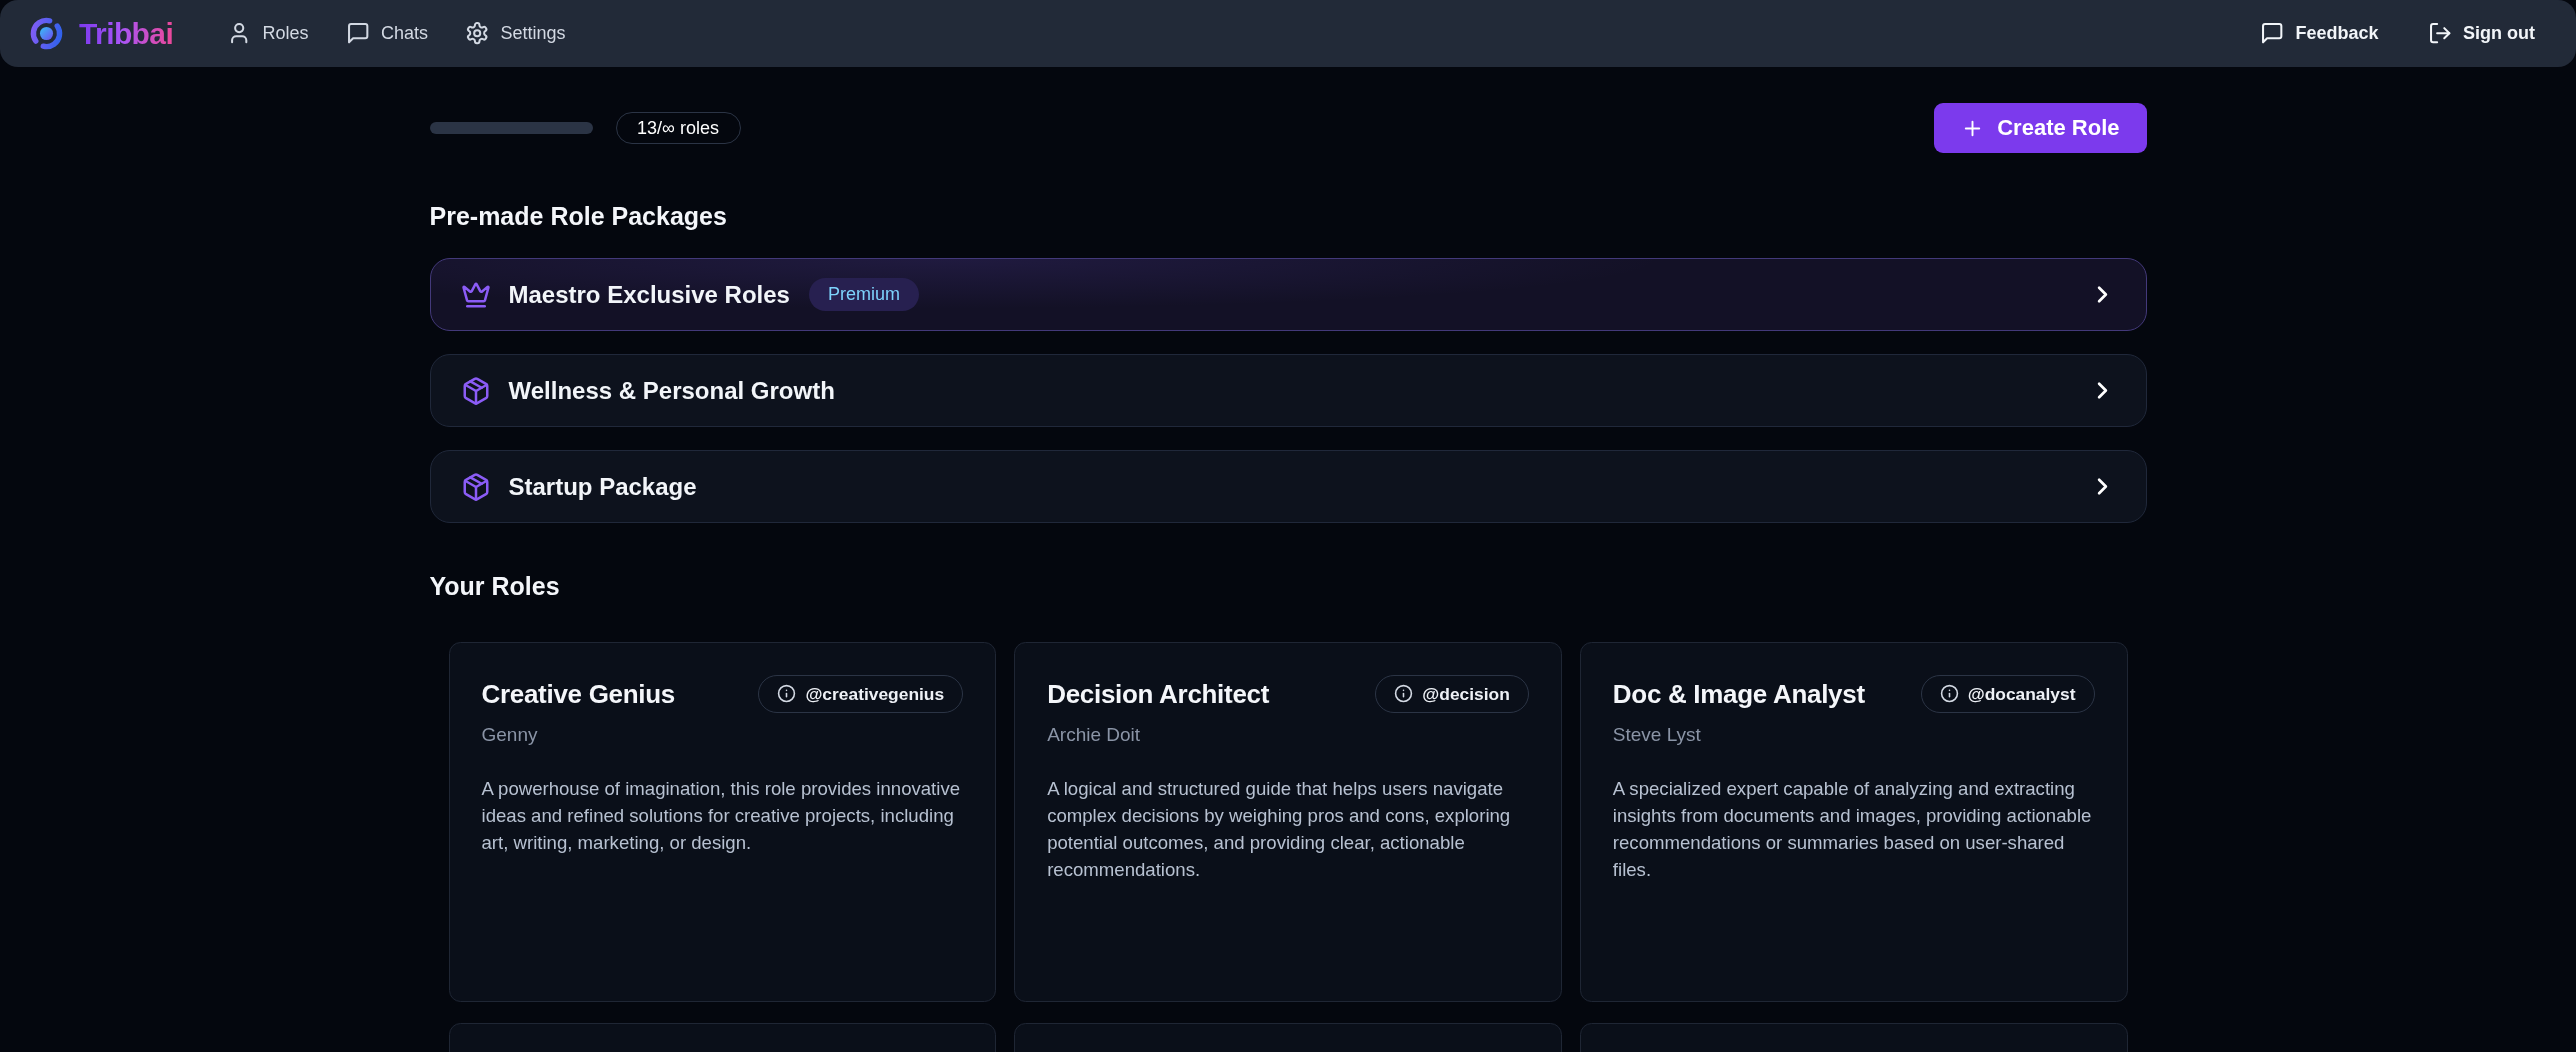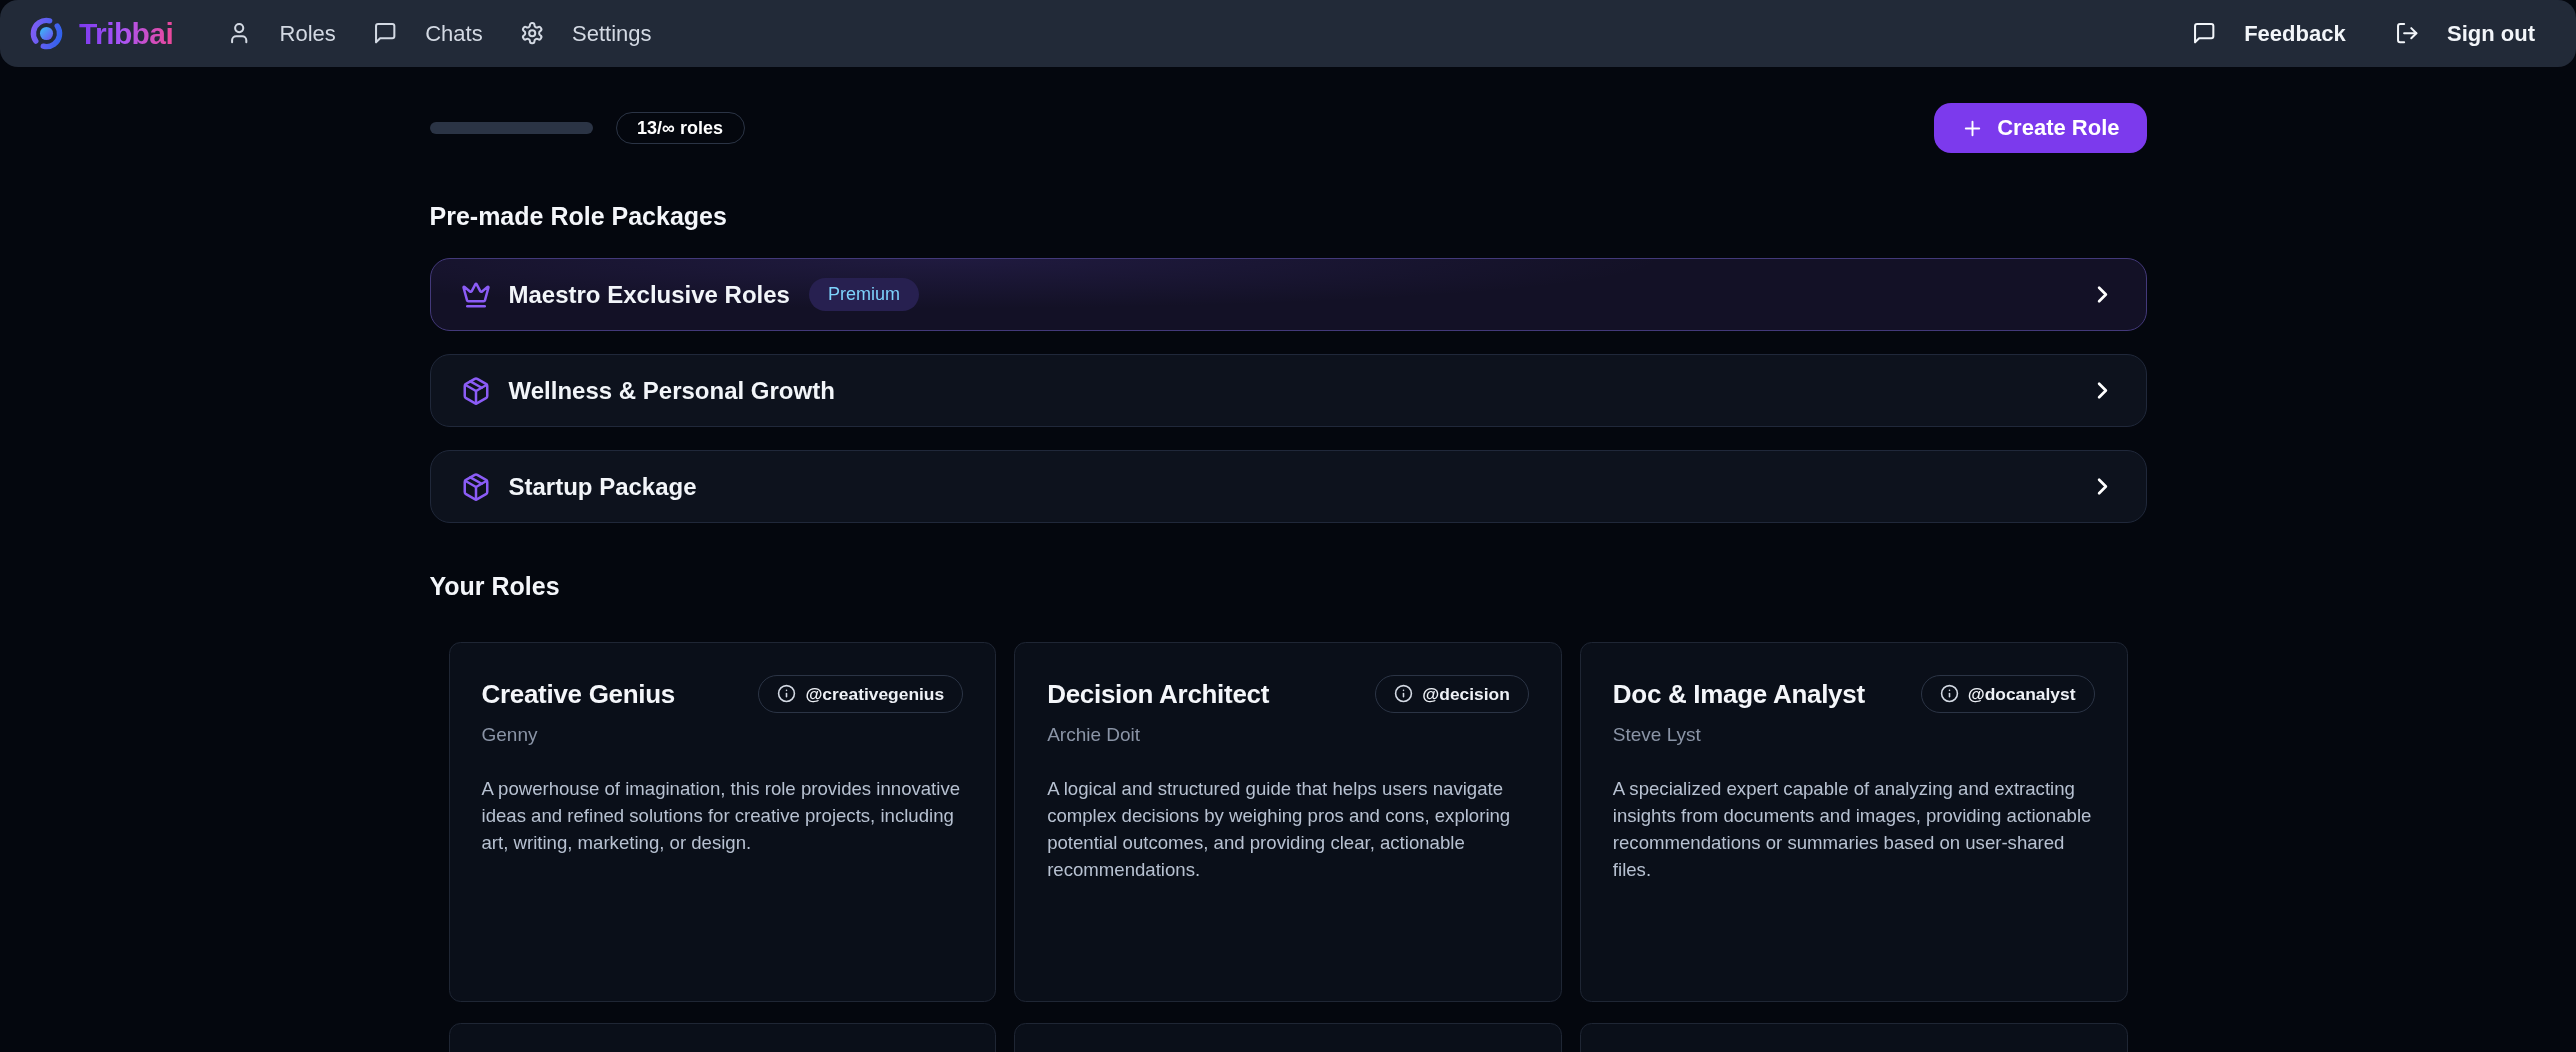--- a/index.html
+++ b/index.html
@@ -18,42 +18,42 @@
     padding:0 41px 0 28px;
     border-radius:18px;
   }
   .brand { display:flex; align-items:center; gap:14px; margin-right:54px; cursor:pointer; }
   .brand-text {
     font-size:30px; font-weight:700; letter-spacing:-0.6px;
     background:linear-gradient(90deg,#7c3aed 0%,#a855f7 45%,#ec4899 100%);
     -webkit-background-clip:text; background-clip:text; color:transparent;
   }
   .nav-item {
-    display:flex; align-items:center; gap:28px;
-    color:#d3d9e3; font-size:22px; margin-right:37px; cursor:pointer;
+    display:flex; align-items:center; gap:11px;
+    color:#d3d9e3; font-size:18px; margin-right:37px; cursor:pointer;
   }
   .nav-item svg { width:24.4px; height:24.4px; }
   .nav-right { margin-left:auto; display:flex; gap:49px;justify-content:center; }
   .nav-right .nav-item { margin-right:0; color:#f2f5f9; font-weight:700; }
 
   
   .container { width:1717px; margin:0 auto; }
 
   .topbar { margin-top:36px; display:flex; align-items:center; }
   .progress-track { width:163px; height:12.2px; border-radius:6.4px; background:#2b3445; overflow:hidden; }
   .progress-fill { height:100%; background:#7c3aed; border-radius:6.4px; }
   .usage-badge {
     margin-left:23px; height:32px; padding:0 20.6px;
     border:1.3px solid #2b3445; border-radius:642px;
     display:flex; align-items:center;
-    font-size:18px; font-weight:700; color:#ffffff;
+    font-size:18px; font-weight:400; color:#ffffff;
   }
   .create-btn {
     margin-left:auto; height:50px; padding:0 27px;
-    background:#7c3aed; border:none; border-radius:17px;
+    background:#7c3aed; border:none; border-radius:9px;
     color:#ffffff; font-size:22px; font-weight:600;
     font-family:"Liberation Sans", sans-serif;
     display:flex; align-items:center; gap:13px; cursor:pointer;
   }
   .create-btn svg { width:23px; height:23px; }
 
   .section-title { font-size:25px; font-weight:700; color:#f4f6fa; }
   .packages-title { margin-top:49px; margin-bottom:27px; }
   .your-roles-title { margin-top:49px; margin-bottom:41px; }
 

